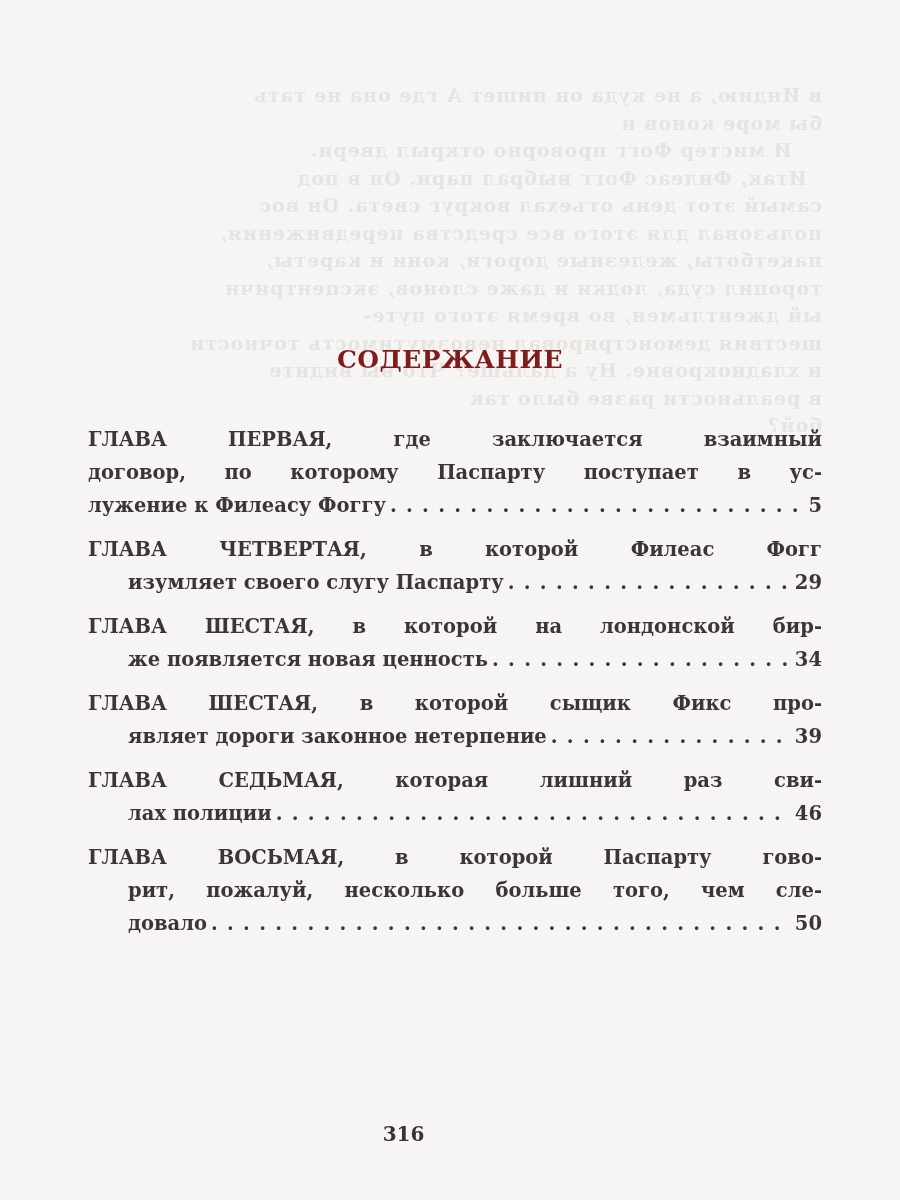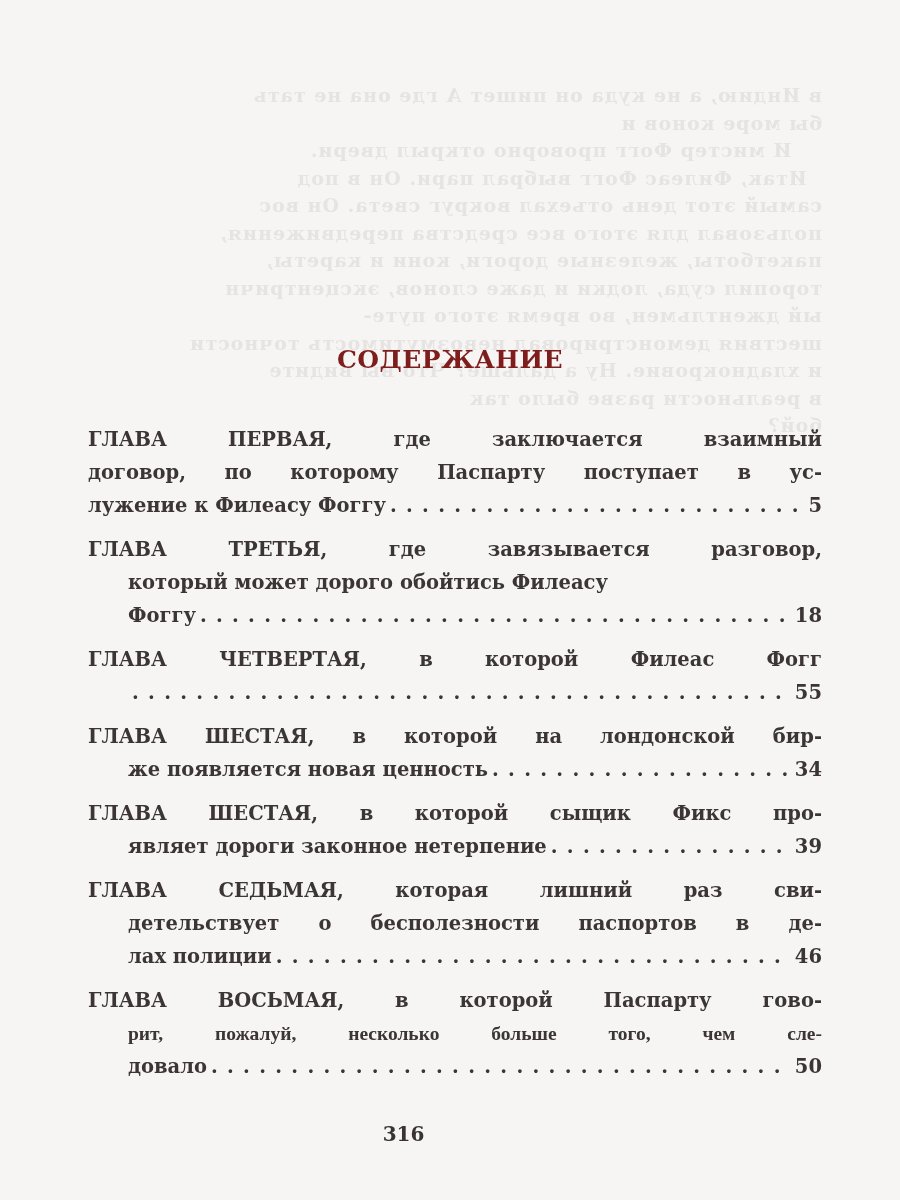--- a/index.html
+++ b/index.html
@@ -136,41 +136,29 @@
         <span class="txt">договор, по которому Паспарту поступает в ус-</span>
       </div>
     <div class="last-line">
       <span class="txt">лужение к Филеасу Фоггу</span>
       <span class="dots"></span>
       <span class="page-num">5</span>
     </div>
   </div>
 
 
-  <div class="entry">
-    <div class="line">
-        <span class="txt">ГЛАВА ТРЕТЬЯ, где завязывается разговор,</span>
-      </div>
-    <div class="line" style="padding-left:40px; width:580px;">
-        <span class="txt" style="text-align:left;text-align-last:left;">который может дорого обойтись Филеасу</span>
-      </div>
-    <div class="last-line" style="padding-left:40px;">
-      <span class="txt">Фоггу</span>
-      <span class="dots"></span>
-      <span class="page-num">18</span>
-    </div>
-  </div>
 
   <div class="entry">
     <div class="line">
         <span class="txt">ГЛАВА ЧЕТВЕРТАЯ, в которой Филеас Фогг</span>
       </div>
     <div class="last-line" style="padding-left:40px;">
-      <span class="dots"></span>
-      <span class="page-num">55</span>
+      <span class="txt">изумляет своего слугу Паспарту</span>
+      <span class="dots"></span>
+      <span class="page-num">29</span>
     </div>
   </div>
 
   <div class="entry">
     <div class="line">
         <span class="txt">ГЛАВА ШЕСТАЯ, в которой на лондонской бир-</span>
       </div>
     <div class="last-line" style="padding-left:40px;">
       <span class="txt">же появляется новая ценность</span>
       <span class="dots"></span>
@@ -186,35 +174,32 @@
       <span class="txt">являет дороги законное нетерпение</span>
       <span class="dots"></span>
       <span class="page-num">39</span>
     </div>
   </div>
 
   <div class="entry">
     <div class="line">
         <span class="txt">ГЛАВА СЕДЬМАЯ, которая лишний раз сви-</span>
       </div>
+    <div class="last-line" style="padding-left:40px;">
+      <span class="txt">лах полиции</span>
+      <span class="dots"></span>
+      <span class="page-num">46</span>
+    </div>
+  </div>
+
+  <div class="entry">
+    <div class="line">
+        <span class="txt">ГЛАВА ВОСЬМАЯ, в которой Паспарту гово-</span>
+      </div>
     <div class="line" style="padding-left:40px;">
-        <span class="txt">детельствует о бесполезности паспортов в де-</span>
-      </div>
-    <div class="last-line" style="padding-left:40px;">
-      <span class="txt">лах полиции</span>
-      <span class="dots"></span>
-      <span class="page-num">46</span>
-    </div>
-  </div>
-
-  <div class="entry">
-    <div class="line">
-        <span class="txt">ГЛАВА ВОСЬМАЯ, в которой Паспарту гово-</span>
-      </div>
-    <div class="line" style="padding-left:40px;font-family:Liberation Serif, serif;">
         <span class="txt">рит, пожалуй, несколько больше того, чем сле-</span>
       </div>
     <div class="last-line" style="padding-left:40px;">
       <span class="txt">довало</span>
       <span class="dots"></span>
       <span class="page-num">50</span>
     </div>
   </div>
 
 </div>

